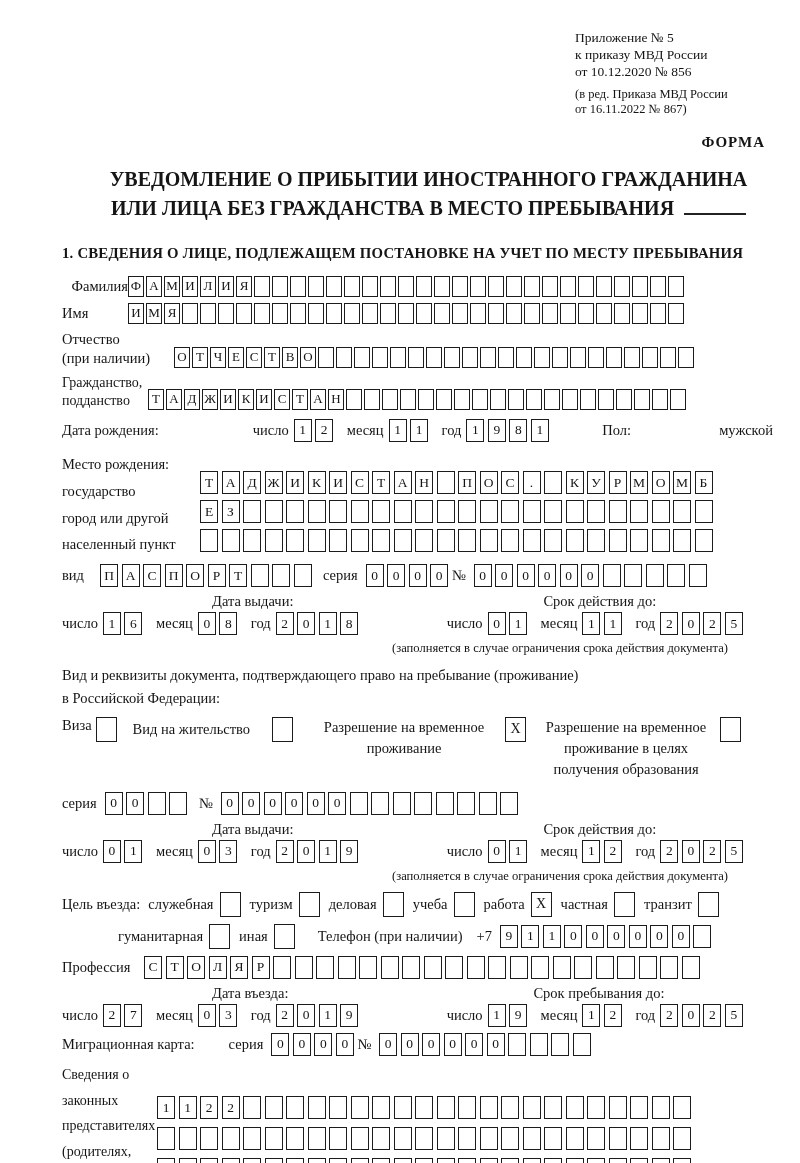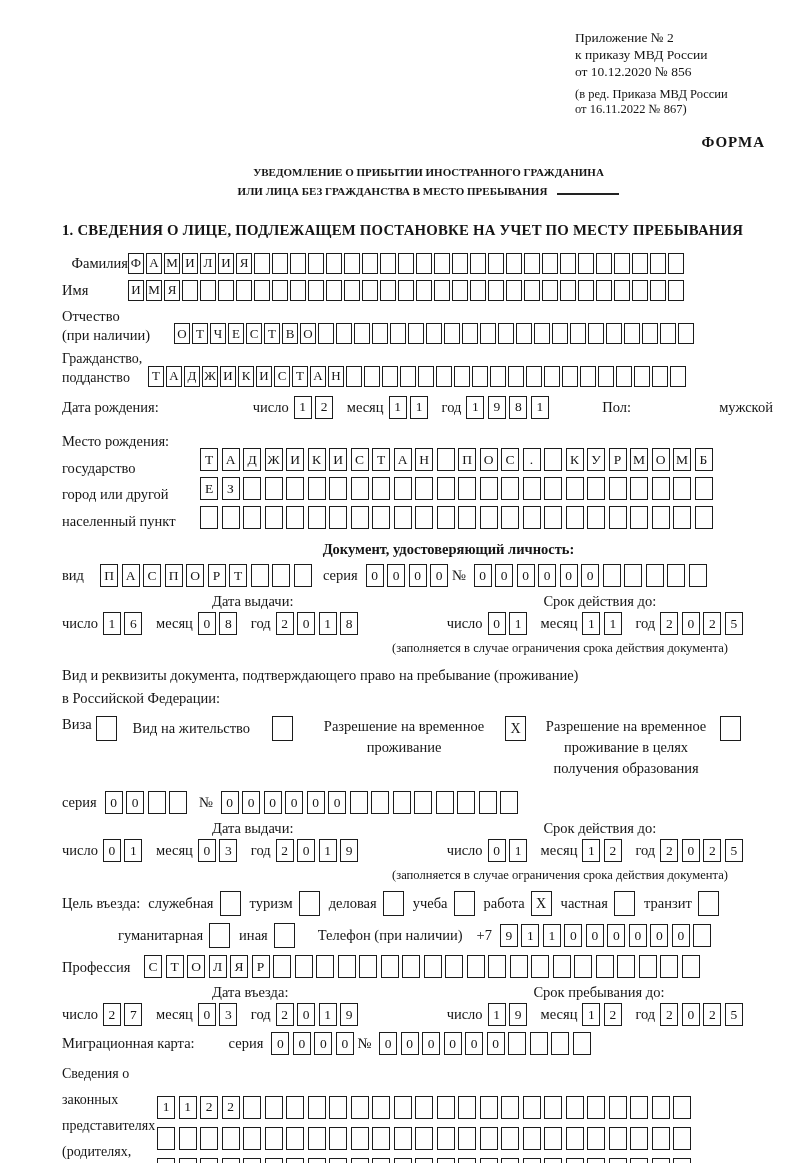--- a/index.html
+++ b/index.html
@@ -12,21 +12,21 @@
   }
   .page { padding:30px 5px 0 62px; }
 
   
   .apx { width:192px; margin-left:auto; margin-right:28px; line-height:1.25; }
   .apx .l { font-size:13.5px; }
   .apx .amend { font-size:12.5px; margin-top:6px; line-height:1.25; }
   .forma { text-align:right; margin:16px 30px 0 0; font-weight:bold; font-size:15px; letter-spacing:1px; }
 
   
-  .title { text-align:center; font-weight:bold; font-size:11px; line-height:1.45; margin-top:14px; }
+  .title { text-align:center; font-weight:bold; font-size:20px; line-height:1.45; margin-top:14px; }
   .blankline { display:inline-block; width:62px; border-bottom:2px solid #222; height:14px; margin-left:10px; }
   .sect { font-weight:bold; font-size:14.8px; margin-top:22px; margin-bottom:14px; letter-spacing:.2px; }
 
   
   .frow { display:flex; align-items:center; margin-bottom:6px; }
   .frow.top { align-items:flex-end; }
   .lbl { font-size:14.5px; flex:none; }
   .lblcol { flex:none; line-height:1.3; }
   .gap8 { width:8px; flex:none; } .gap14 { width:14px; flex:none; }
 
@@ -61,21 +61,21 @@
   .purpose { display:flex; align-items:center; margin-bottom:7px; }
   .purpose .chk { margin-left:6px; margin-right:9px; }
   .purpose .lbl { flex:none; }
 </style>
 </head>
 <body>
 
 <div class="page">
 
   <div class="apx">
-    <div class="l">Приложение № 2</div>
+    <div class="l">Приложение № 5</div>
     <div class="l">к приказу МВД России</div>
     <div class="l">от 10.12.2020 № 856</div>
     <div class="amend">
       <div>(в ред. Приказа МВД России</div>
       <div>от 16.11.2022 № 867)</div>
     </div>
   </div>
   <div class="forma">ФОРМА</div>
 
   <div class="title">
@@ -351,21 +351,20 @@
           <span class="cell"></span>
           <span class="cell"></span>
           <span class="cell"></span>
           <span class="cell"></span>
           <span class="cell"></span>
           <span class="cell"></span>
         </span>
     </span>
   </div>
 
-  <div style="text-align:center; font-weight:bold; font-size:14.5px; margin:2px 40px 6px 80px;">Документ, удостоверяющий личность:</div>
 
   <div class="frow">
     <span class="lbl" style="width:38px;">вид</span>
     <span class="cellrow mid">
         <span class="cell">П</span>
         <span class="cell">А</span>
         <span class="cell">С</span>
         <span class="cell">П</span>
         <span class="cell">О</span>
         <span class="cell">Р</span>

